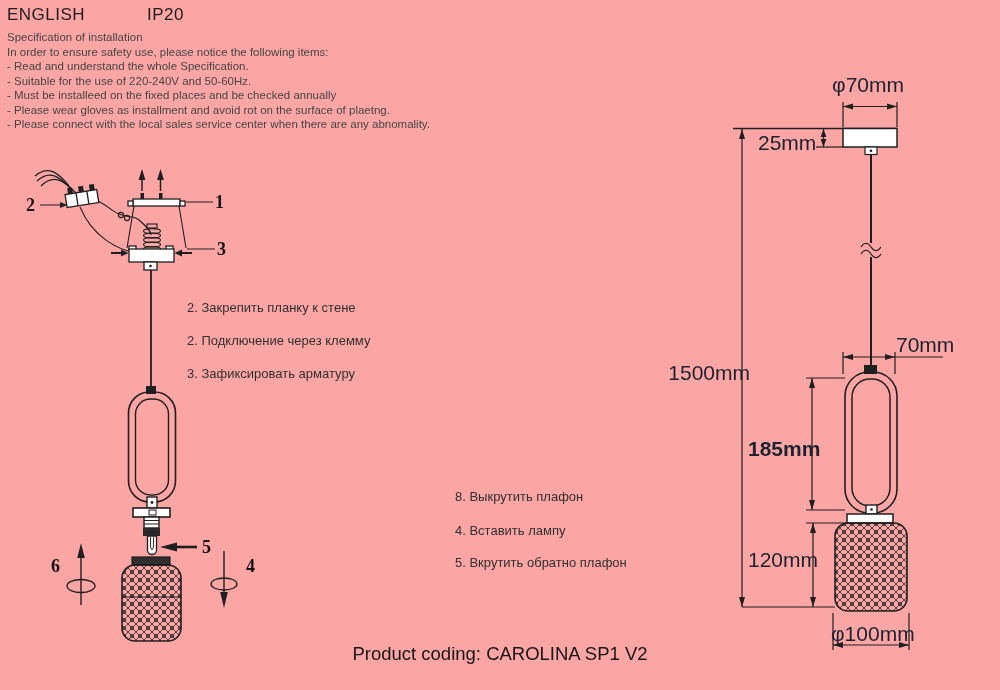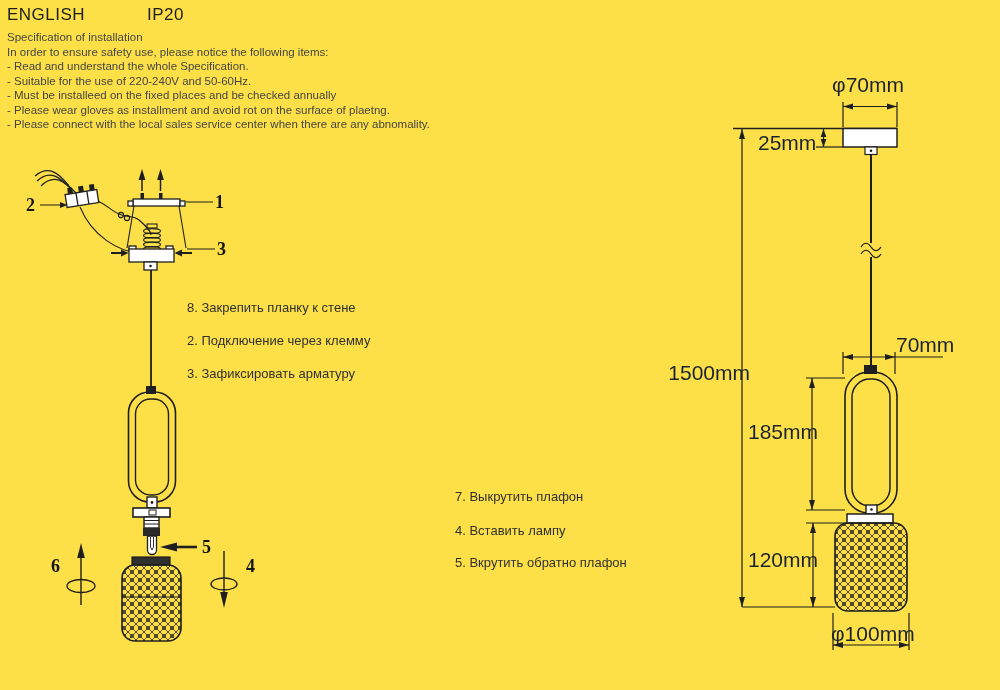--- a/index.html
+++ b/index.html
@@ -1,18 +1,18 @@
 <!DOCTYPE html>
 <html><head>
 <meta charset="utf-8">
 <style>
   * { margin:0; padding:0; box-sizing:border-box; }
   html,body { background:#fff; }
   .page {
-    position:relative; width:1000px; height:690px; background:#fde047;
+    position:relative; width:1000px; height:690px; background:#fca5a5;
     font-family:"Liberation Sans", sans-serif; color:#222; overflow:hidden;
   }
   .abs { position:absolute; white-space:nowrap; }
   .hdr { font-size:17px; color:#1d1d1d; letter-spacing:.5px; }
   .spec { position:absolute; left:7px; top:30px; font-size:11.5px; line-height:14.5px; color:#454545; }
   .step { position:absolute; font-size:13px; color:#303030; }
   .callout { position:absolute; font-family:"Liberation Serif", serif; font-weight:bold; font-size:18px; color:#141414; }
   .dim { position:absolute; font-size:21px; color:#1c2330; }
   .dim.r { text-align:right; }
   .dim.c { text-align:center; }
@@ -238,36 +238,37 @@
   <div class="spec">
     <div>Specification of installation</div>
     <div>In order to ensure safety use, please notice the following items:</div>
     <div>- Read and understand the whole Specification.</div>
     <div>- Suitable for the use of 220-240V and 50-60Hz.</div>
     <div>- Must be installeed on the fixed places and be checked annually</div>
     <div>- Please wear gloves as installment and avoid rot on the surface of plaetng.</div>
     <div>- Please connect with the local sales service center when there are any abnomality.</div>
   </div>
 
-  <div class="step abs" style="left:187px; top:300px;">8. Закрепить планку к стене</div>
+  <div class="step abs" style="left:187px; top:300px;">2. Закрепить планку к стене</div>
   <div class="step abs" style="left:187px; top:333px;">2. Подключение через клемму</div>
   <div class="step abs" style="left:187px; top:366px;">3. Зафиксировать арматуру</div>
 
-  <div class="step abs" style="left:455px; top:489px;">7. Выкрутить плафон</div>
+  <div class="step abs" style="left:455px; top:489px;">8. Выкрутить плафон</div>
   <div class="step abs" style="left:455px; top:523px;">4. Вставить лампу</div>
   <div class="step abs" style="left:455px; top:555px;">5. Вкрутить обратно плафон</div>
 
   <div class="callout" style="left:215px; top:192px;">1</div>
   <div class="callout" style="left:26px; top:195px;">2</div>
   <div class="callout" style="left:217px; top:239px;">3</div>
   <div class="callout" style="left:202px; top:537px;">5</div>
   <div class="callout" style="left:51px; top:556px;">6</div>
   <div class="callout" style="left:246px; top:556px;">4</div>
 
   <div class="dim c" style="left:828px; top:73px; width:80px;">φ70mm</div>
   <div class="dim r" style="left:758px; top:131px; width:52px;">25mm</div>
   <div class="dim r" style="left:666px; top:361px; width:84px;">1500mm</div>
   <div class="dim" style="left:896px; top:333px;">70mm</div>
-  <div class="dim r" style="left:748px; top:420px; width:58px;">185mm</div>
+  <div class="dim r" style="left:748px; top:437px; width:58px;font-weight:bold;">185mm</div>
   <div class="dim r" style="left:748px; top:548px; width:58px;">120mm</div>
   <div class="dim c" style="left:831px; top:622px; width:80px;">φ100mm</div>
 
+  <div class="footer">Product coding: CAROLINA SP1 V2</div>
 </div>
 
 </body></html>

